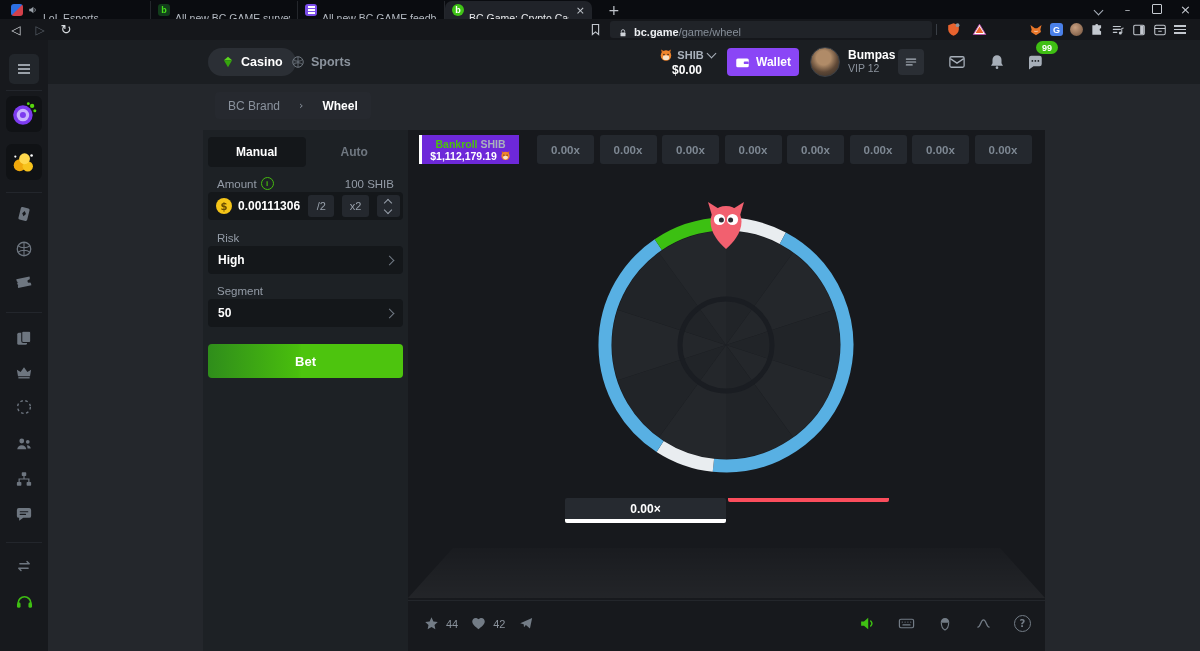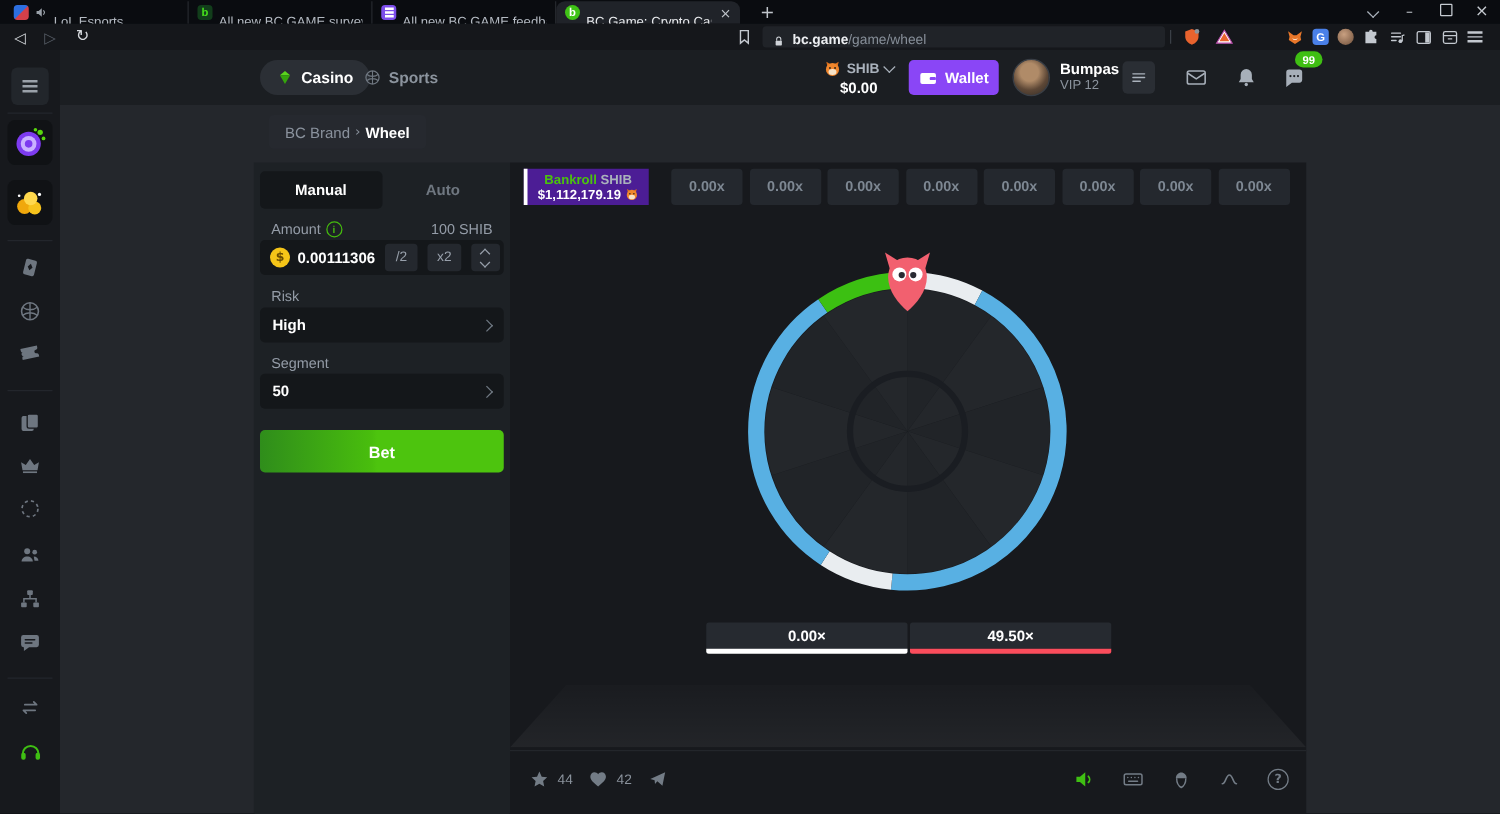--- a/index.html
+++ b/index.html
@@ -64,21 +64,21 @@
   .userblock{position:absolute;left:800px;top:9px;line-height:13px;}
   .userblock .name{font-size:12px;font-weight:bold;color:#fff;}
   .userblock .vip{font-size:10.5px;color:#8b939d;}
   .btn-list{position:absolute;left:850px;top:9px;width:26px;height:26px;background:#2a2e34;border-radius:4px;display:grid;place-items:center;color:#aab2bc;}
   .hicon{position:absolute;top:13px;color:#a7afb9;}
   .chatbadge{position:absolute;left:988px;top:1px;min-width:16px;height:13px;border-radius:8px;background:#3fbf13;color:#fff;
              font-size:9px;font-weight:bold;display:grid;place-items:center;padding:0 3px;}
 
   .content{position:absolute;left:48px;top:84px;width:1152px;height:567px;background:#24272c;}
   .breadcrumb{position:absolute;left:167px;top:8px;height:27px;background:#26292f;border-radius:4px;display:flex;align-items:center;
-              gap:4px;padding:0 13px;font-size:12px;}
+              gap:19px;padding:0 13px;font-size:12px;}
   .breadcrumb .sec{color:#8a929d;}
   .breadcrumb .sep{color:#8a929d;font-size:11px;}
   .breadcrumb .cur{color:#fff;font-weight:bold;}
 
   
   .panel{position:absolute;left:155px;top:46px;width:205px;height:521px;background:#1d2125;}
   .ptabs{position:absolute;left:5px;top:7px;width:195px;height:30px;display:flex;}
   .ptab{flex:1;display:grid;place-items:center;font-size:12px;font-weight:bold;color:#6f7780;border-radius:4px;}
   .ptab.active{background:#14171a;color:#fff;}
   .plabelrow{position:absolute;left:14px;right:14px;display:flex;justify-content:space-between;font-size:11.5px;color:#949ca7;align-items:center;}
@@ -95,21 +95,21 @@
   .stepper .dn{transform:rotate(45deg);margin-top:-1px;}
   .dropdown{position:absolute;left:5px;width:195px;height:28px;background:#14171a;border-radius:4px;display:flex;align-items:center;
             justify-content:space-between;padding:0 10px;box-sizing:border-box;font-size:12px;font-weight:bold;color:#fff;}
   .chev-right{width:6px;height:6px;border-right:1.6px solid #717a84;border-bottom:1.6px solid #717a84;transform:rotate(-45deg);}
   .betbtn{position:absolute;left:5px;top:214px;width:195px;height:34px;border-radius:4px;
           background:linear-gradient(90deg,#2f8d1b 0%,#49be0d 46%,#4dc40e 48%,#4dc40e 100%);
           display:grid;place-items:center;color:#fff;font-size:13px;font-weight:bold;}
 
   
   .canvas{position:absolute;left:360px;top:46px;width:637px;height:521px;background:#17191d;}
-  .bankroll{position:absolute;left:11px;top:5px;width:100px;height:29px;background:#4c1d95;border-left:3px solid #fff;
+  .bankroll{position:absolute;left:11px;top:5px;width:100px;height:29px;background:#6d28d9;border-left:3px solid #fff;
             box-sizing:border-box;display:flex;flex-direction:column;align-items:center;justify-content:center;line-height:12px;}
   .bankroll .l1{font-size:10.5px;font-weight:bold;}
   .bankroll .l1 .g{color:#4bc30d;}
   .bankroll .l1 .c{color:#aab2bc;}
   .bankroll .l2{font-size:10.5px;font-weight:bold;color:#fff;display:flex;align-items:center;gap:3px;}
   .multis{position:absolute;left:129px;top:5px;width:497px;height:29px;display:flex;gap:5.5px;}
   .multi{width:57px;height:29px;background:#24282e;border-radius:3px;display:grid;place-items:center;font-size:11.5px;font-weight:bold;color:#7e8893;}
   .wheelwrap{position:absolute;left:178px;top:70px;width:280px;height:290px;}
   .results{position:absolute;left:157px;top:368px;display:flex;gap:2px;}
   .resbar{width:161px;height:21px;background:#262a30;display:grid;place-items:center;font-size:12px;font-weight:bold;color:#fff;border-radius:2px 2px 0 0;}
@@ -594,21 +594,20 @@
         </g>
       </svg>
     </div>
 
     <div class="results">
       <div>
         <div class="resbar">0.00×</div>
         <div class="resunder" style="background: rgb(255, 255, 255);"></div>
       </div>
       <div>
-        <div class="resbar">49.50×</div>
         <div class="resunder" style="background: rgb(251, 77, 92);"></div>
       </div>
     </div>
 
     <div class="floor"></div>
 
     <div class="ctoolbar">
       <div class="social">
         <svg width="15" height="15">
             <use href="#i-star"></use>

